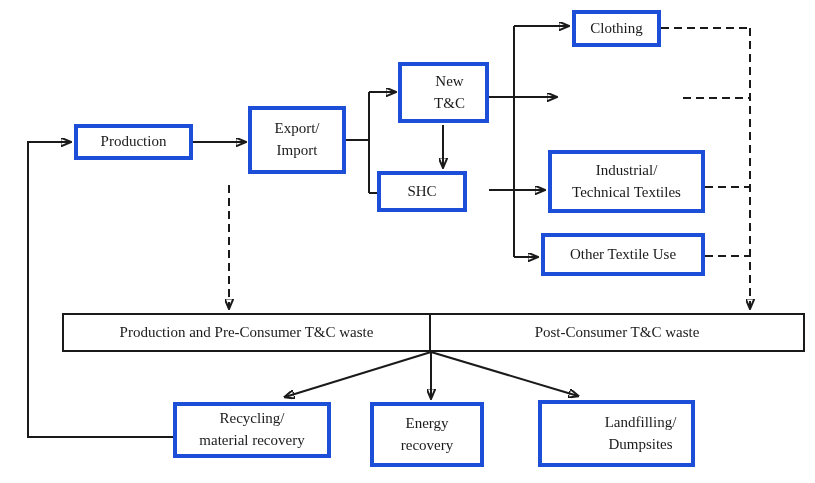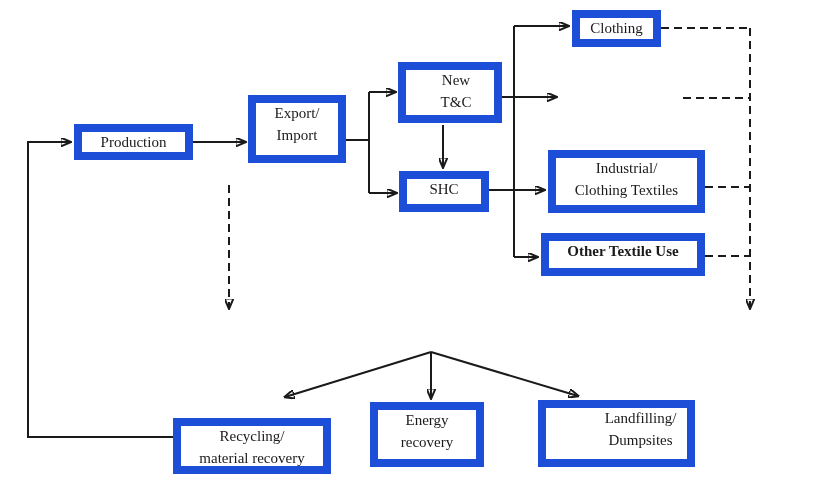--- a/index.html
+++ b/index.html
@@ -27,40 +27,41 @@
     stroke: #1a1a1a;
     stroke-width: 2;
     fill: none;
   }
   .lines .dashed {
     stroke-dasharray: 8 5;
   }
   .box {
     position: absolute;
     box-sizing: border-box;
-    border: 8px solid #1d4ed8;
+    border: 4px solid #1d4ed8;
     background: #ffffff;
     display: flex;
+    align-items: center;
     justify-content: center;
     text-align: center;
     font-size: 15px;
     line-height: 1.45;
   }
   .box span {
     white-space: pre-line;
   }
   .b-production   { left: 74px;  top: 124px; width: 119px; height: 36px; }
-  .b-export       { left: 248px; top: 95px; width: 98px;  height: 68px; }
-  .b-newtc        { left: 398px; top: 62px;  width: 104px;  height: 61px; padding-left: 12px; }
-  .b-shc          { left: 399px; top: 171px; width: 90px;  height: 41px; }
+  .b-export       { left: 248px; top: 106px; width: 98px;  height: 68px; }
+  .b-newtc        { left: 398px; top: 62px;  width: 91px;  height: 61px; padding-left: 12px; }
+  .b-shc          { left: 377px; top: 171px; width: 90px;  height: 41px; }
   .b-clothing     { left: 572px; top: 10px;  width: 89px;  height: 37px; }
   .b-household    { left: 560px; top: 70px;  width: 123px; height: 62px; }
   .b-industrial   { left: 548px; top: 150px; width: 157px; height: 63px; }
-  .b-other        { left: 541px; top: 233px; width: 164px; height: 43px; font-weight: bold; }
-  .b-recycling    { left: 173px; top: 402px; width: 158px; height: 56px; margin-top: 16px; }
+  .b-other        { left: 541px; top: 233px; width: 164px; height: 43px; }
+  .b-recycling    { left: 173px; top: 402px; width: 158px; height: 56px; }
   .b-energy       { left: 370px; top: 402px; width: 114px; height: 65px; }
   .b-landfilling  { left: 538px; top: 400px; width: 157px; height: 67px; padding-left: 48px; }
   .waste-bar {
     position: absolute;
     left: 62px; top: 313px; width: 743px; height: 39px;
     box-sizing: border-box;
     border: 2px solid #1a1a1a;
     background: #ffffff;
     display: flex;
     font-size: 15px;
@@ -135,27 +136,35 @@
     <span>SHC</span>
   </div>
 
   <div class="box b-clothing">
     <span>Clothing</span>
   </div>
 
 
   <div class="box b-industrial">
     <span>Industrial/
-Clothing Textiles</span>
+Technical Textiles</span>
   </div>
 
   <div class="box b-other">
     <span>Other Textile Use</span>
   </div>
 
+  <div class="waste-bar">
+    <div class="waste-cell pre">
+      <span>Production and Pre-Consumer T&amp;C waste</span>
+    </div>
+    <div class="waste-cell post">
+      <span>Post-Consumer T&amp;C waste</span>
+    </div>
+  </div>
 
   <div class="box b-recycling">
     <span>Recycling/
 material recovery</span>
   </div>
 
   <div class="box b-energy">
     <span>Energy
 recovery</span>
   </div>

